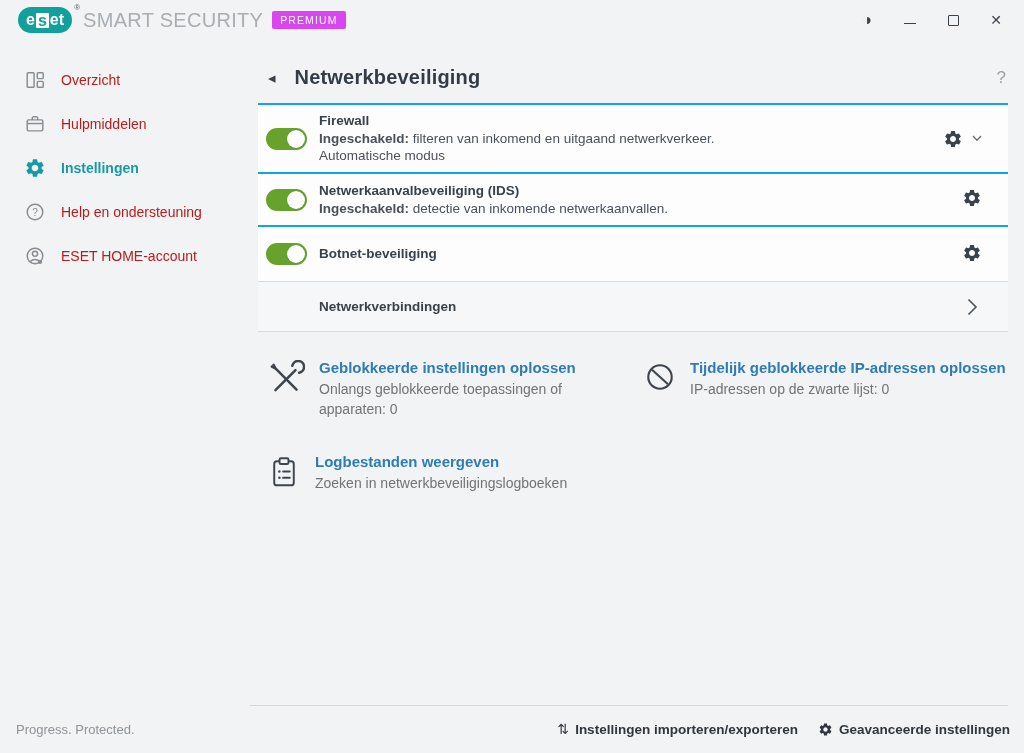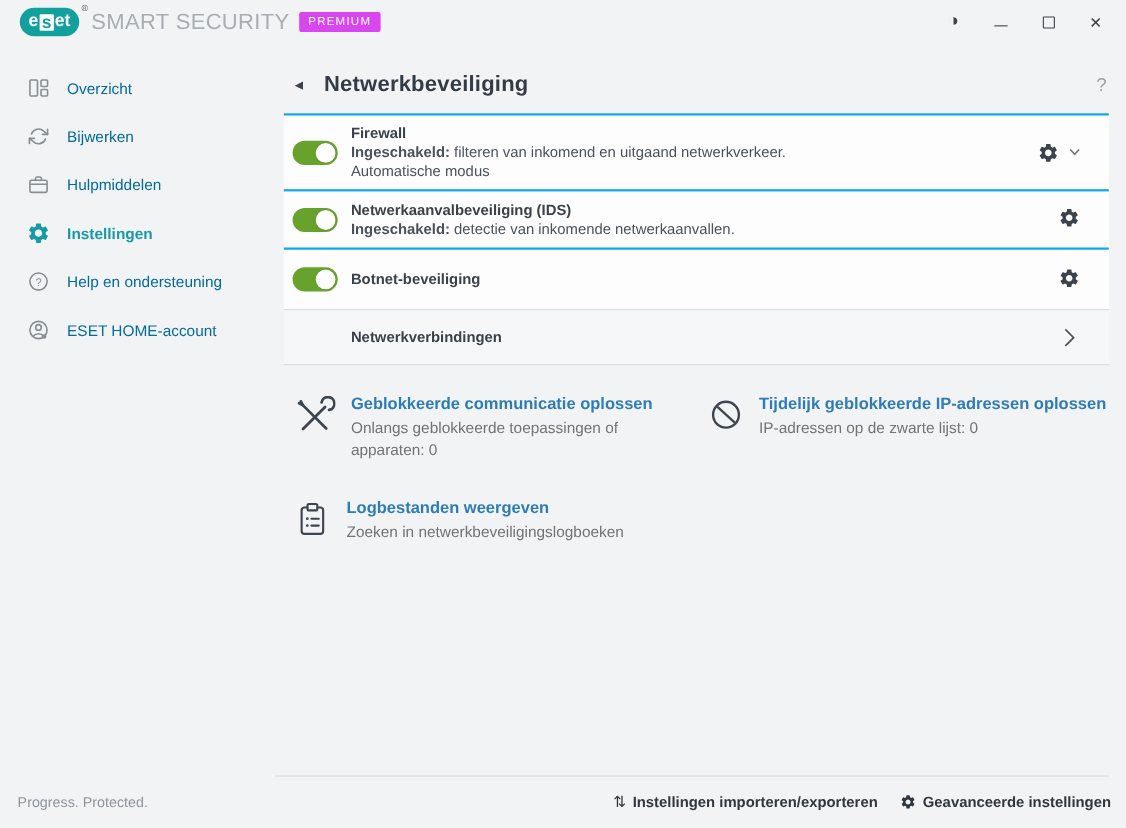--- a/index.html
+++ b/index.html
@@ -30,21 +30,21 @@
   .wc-theme { font-size:16px; line-height:1; }
   .wc-min-glyph { width:12px; height:0; border-top:1.5px solid #3b4249; margin-top:6px; }
   .wc-max-glyph { width:11px; height:11px; border:1.3px solid #3b4249; border-radius:1px; }
   .wc-close { font-size:14px; }
 
   
   .sidebar { position:absolute; left:0; top:40px; width:250px; bottom:48px; padding-top:18px; }
   .nav-item { display:flex; align-items:center; gap:15px; height:44px; padding-left:24px; cursor:pointer; }
   .nav-icon { width:22px; height:22px; color:#878d93; display:flex; align-items:center; justify-content:center; }
   .nav-icon svg { width:22px; height:22px; }
-  .nav-label { font-size:14px; color:#0369a1; }
+  .nav-label { font-size:14px; color:#b91c1c; }
   .nav-item.active .nav-label { color:#189aa5; font-weight:700; }
   .nav-item.active .nav-icon { color:#189aa5; }
 
   
   .main { position:absolute; left:250px; top:40px; right:0; bottom:48px; padding:0 16px 0 8px; }
   .page-header { display:flex; align-items:center; margin:26px 2px 0 6px; }
   .back-btn { font-size:15px; color:#39424b; margin-right:15px; padding:0 4px; line-height:1; }
   .page-title { font-size:20px; font-weight:600; color:#333c46; letter-spacing:.2px; }
   .help-btn { margin-left:auto; font-size:17px; color:#9aa1a7; }
 
@@ -130,31 +130,20 @@
       <svg viewBox="0 0 24 24" fill="none" stroke="currentColor" stroke-width="1.6">
         <rect x="3.5" y="4" width="7.5" height="16" rx="1"></rect>
           <rect x="14.5" y="4" width="6.5" height="6.5" rx="1"></rect>
           <rect x="14.5" y="13.5" width="6.5" height="6.5" rx="1"></rect>
       </svg>
     </span>
     <span class="nav-label">Overzicht</span>
   </div>
   <div class="nav-item">
     <span class="nav-icon">
-      <svg viewBox="0 0 24 24" fill="none" stroke="currentColor" stroke-width="1.6" stroke-linecap="round" stroke-linejoin="round">
-        <polyline points="21 5 21 10 16 10"></polyline>
-          <polyline points="3 19 3 14 8 14"></polyline>
-        <path d="M5.1 9.5a7.3 7.3 0 0 1 12-2.7L21 10"></path>
-          <path d="M3 14l3.9 3.2a7.3 7.3 0 0 0 12-2.7"></path>
-      </svg>
-    </span>
-    <span class="nav-label">Bijwerken</span>
-  </div>
-  <div class="nav-item">
-    <span class="nav-icon">
       <svg viewBox="0 0 24 24" fill="none" stroke="currentColor" stroke-width="1.6" stroke-linejoin="round">
         <rect x="3.5" y="7.5" width="17" height="12" rx="1.5"></rect>
         <path d="M9 7.5V6a1.8 1.8 0 0 1 1.8-1.8h2.4A1.8 1.8 0 0 1 15 6v1.5"></path>
         <path d="M3.5 11.5h17"></path>
       </svg>
     </span>
     <span class="nav-label">Hulpmiddelen</span>
   </div>
   <div class="nav-item active">
     <span class="nav-icon">
@@ -263,21 +252,21 @@
     <div class="link-item">
       <span class="link-icon">
         <svg width="38" height="38" viewBox="0 0 36 36" fill="none" stroke="currentColor" stroke-width="2.4" stroke-linecap="round" stroke-linejoin="round">
           <line x1="8" y1="28.5" x2="27" y2="9.5"></line>
           <path d="M24 5.5 A5.6 5.6 0 1 1 30.5 12"></path>
           <line x1="8.5" y1="8.5" x2="28" y2="28"></line>
           <path d="M8 8 L4.6 6.2 M8 8 L6.2 4.6"></path>
         </svg>
       </span>
       <div>
-        <div class="link-title">Geblokkeerde communicatie oplossen</div>
+        <div class="link-title">Geblokkeerde instellingen oplossen</div>
         <div class="link-desc narrow">Onlangs geblokkeerde toepassingen of apparaten: 0</div>
       </div>
     </div>
 
     <div class="link-item">
       <span class="link-icon" style="width:32px;">
         <svg width="32" height="34" viewBox="0 0 36 36" fill="none" stroke="currentColor" stroke-width="2.4">
           <circle cx="18" cy="18" r="13.2"></circle>
           <line x1="9" y1="9.8" x2="27" y2="26.2"></line>
         </svg>

